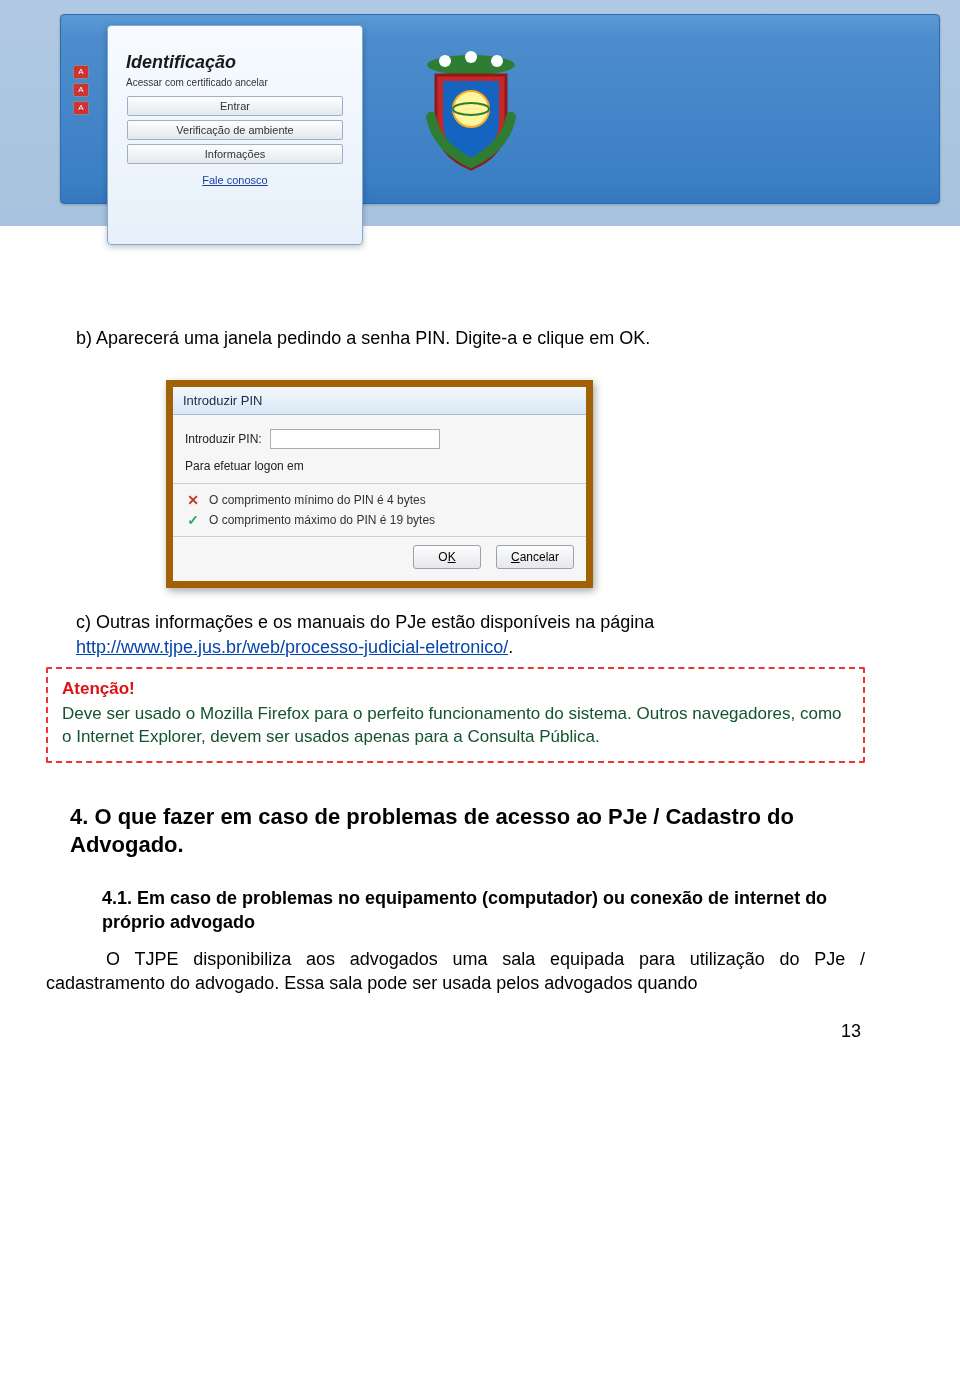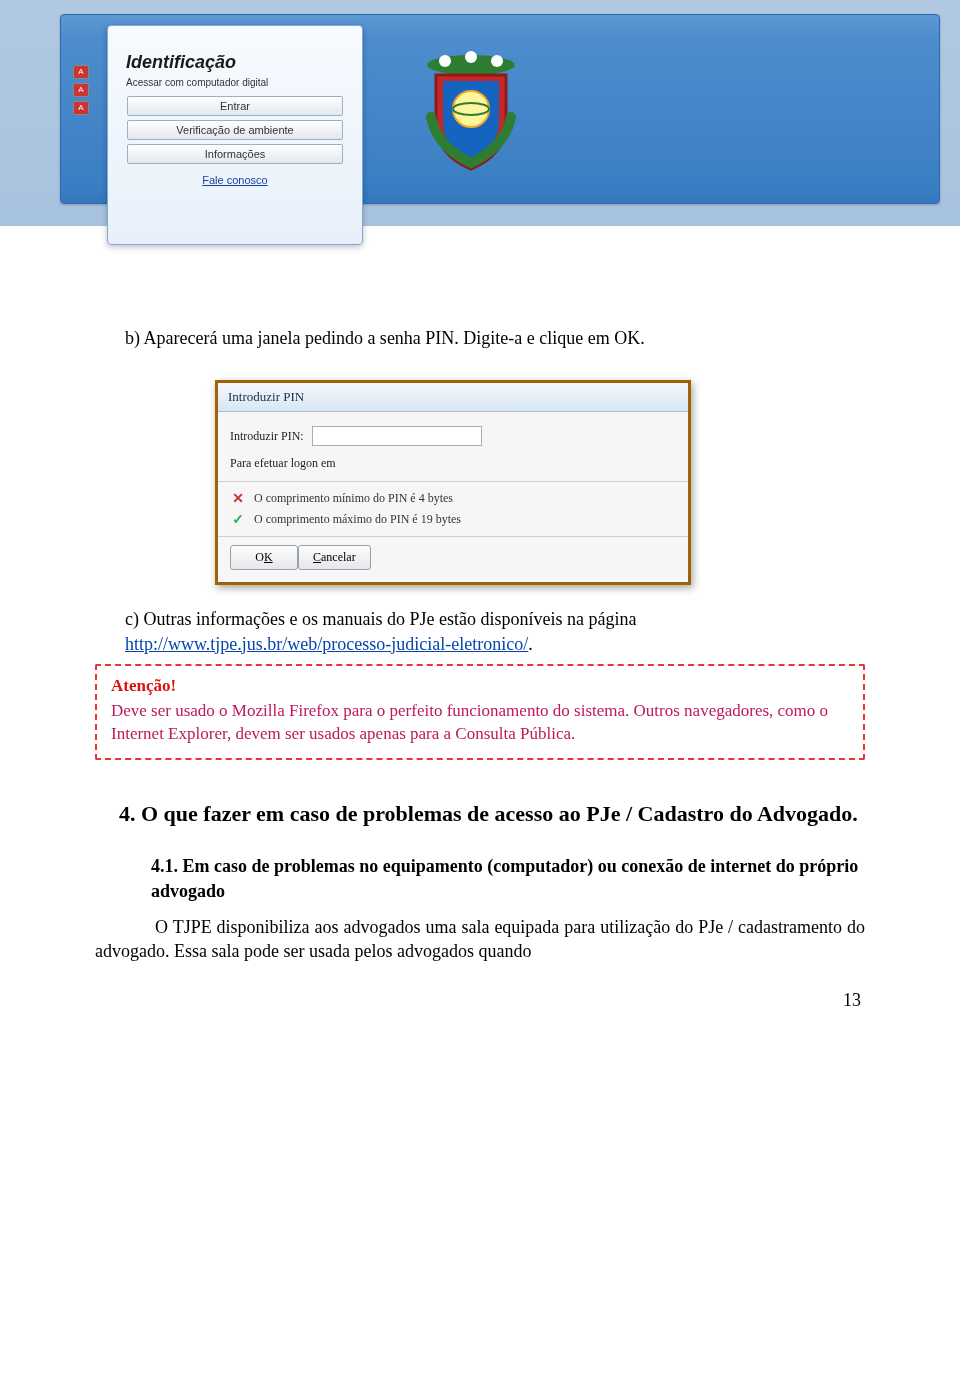--- a/index.html
+++ b/index.html
@@ -20,64 +20,64 @@
   .login-btns { display:flex; flex-direction:column; gap:4px; align-items:center; margin-top:6px;}
   .login-btn { width: 216px; background: linear-gradient(#fdfdfd,#e4e8ec); border:1px solid #9bb1c8; border-radius:2px;
                font-size:11px; color:#333; text-align:center; padding:3px 0; cursor:pointer; }
   .login-link { font-size:11px; color:#1a3ea0; text-decoration:underline; margin-top:6px; cursor:pointer;}
   .emblem { position:absolute; left:350px; top:32px; width:120px; height:140px; }
   .emblem svg { width:100%; height:100%; }
   .banner-text { position:absolute; left:510px; top:68px; color:#fff; text-shadow:0 1px 2px rgba(0,0,0,.5);
                  font-family:'Trebuchet MS', Arial; font-size:18px; font-weight:bold; line-height:1.3; }
 
   
-  .doc { padding: 40px 95px 30px 95px; font-family: Liberation Serif, serif; color:#000; }
+  .doc { padding: 40px 95px 30px 46px; font-family: Liberation Sans, sans-serif; color:#000; }
   .para-b { font-size: 18px; line-height: 1.35; margin: 60px 0 30px 30px; }
 
   
-  .dialog { width: 476px; margin: 10px 0 14px 120px; border:3px solid #a16207; box-shadow: 2px 3px 8px rgba(0,0,0,.35); font-size:13px; }
+  .dialog { width: 427px; margin: 10px 0 14px 120px; border:7px solid #a16207; box-shadow: 2px 3px 8px rgba(0,0,0,.35); font-size:13px; }
   .dlg-title { background: linear-gradient(#f4f8fc,#d9e6f4); border-bottom:1px solid #a8bdd6; padding:6px 10px; color:#1b2b45; font-size:13px; }
   .dlg-body { background:#f6f6f6; padding:10px 12px 12px 12px; }
   .dlg-row { margin:4px 0 10px 0; font-size:12px; color:#222; display:flex; align-items:center; gap:8px;}
   .pin-input { width:170px; height:20px; border:1px solid #aab; background:#fff; }
   .rule { display:flex; align-items:center; gap:8px; font-size:12px; color:#333; margin:4px 0;}
   .x-icon { color:#c0392b; font-weight:bold; font-size:14px; width:16px; text-align:center;}
   .v-icon { color:#27ae60; font-weight:bold; font-size:14px; width:16px; text-align:center;}
   .dlg-sep { border:0; border-top:1px solid #cfcfcf; margin:8px -12px 8px -12px;}
-  .dlg-btns { display:flex; justify-content:flex-start; gap:0; margin-top:6px;}
+  .dlg-btns { display:flex; justify-content:flex-end; gap:15px; margin-top:6px;}
   .dlg-btn { background:linear-gradient(#fdfdfd,#e5e7ea); border:1px solid #9aa1ad; border-radius:3px;
              padding:4px 14px; font-size:12px; cursor:pointer; min-width:68px; text-align:center;}
   .under { text-decoration: underline; }
 
   .para-c { font-size: 18px; line-height: 1.35; margin: 22px 0 6px 30px;}
   .para-c a { color:#0645AD; text-decoration:underline; }
 
   .alert-box { border:2px dashed #e33; border-radius:2px; padding:10px 14px 12px 14px; margin:8px 0 12px 0;}
   .alert-title { color:#d11; font-weight:bold; font-size:17px; margin-bottom:4px;}
-  .alert-body { color:#be185d; font-size:17px; line-height:1.35;}
+  .alert-body { color:#14532d; font-size:17px; line-height:1.35;}
 
   h2.sec { font-size:22px; font-weight:bold; margin:40px 0 26px 24px; line-height:1.3;}
   .sub41 { font-size:18px; font-weight:bold; margin:4px 0 12px 56px; line-height:1.35;}
   .body-text { font-size:18px; line-height:1.35; margin:2px 0 0 0; text-align:justify;}
   .indent-first { text-indent: 60px; display:block;}
   .pagenum { text-align:right; font-size:18px; margin-top:26px; padding-right:4px;}
 </style>
 </head>
 <body>
 
 <div class="banner-area">
   <div class="banner">
     <div class="icon-col">
       <div class="mini-icon">A</div>
       <div class="mini-icon">A</div>
       <div class="mini-icon">A</div>
     </div>
     <div class="login-panel">
       <div class="login-title">Identificação</div>
-      <div class="login-sub">Acessar com computador digital</div>
+      <div class="login-sub">Acessar com certificado ancelar</div>
       <div class="login-btns">
         <div class="login-btn">Entrar</div>
         <div class="login-btn">Verificação de ambiente</div>
         <div class="login-btn">Informações</div>
         <span class="login-link">Fale conosco</span>
       </div>
     </div>
     <div class="emblem">
       <svg viewBox="0 0 120 140">
         <ellipse cx="60" cy="18" rx="44" ry="10" fill="#2e7d32"></ellipse>

